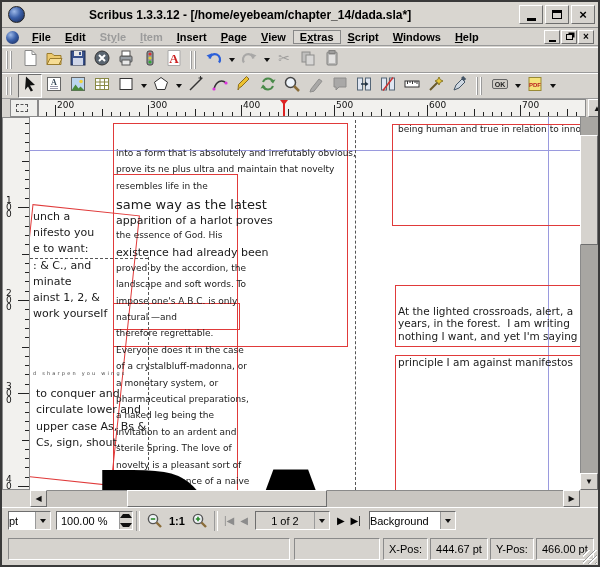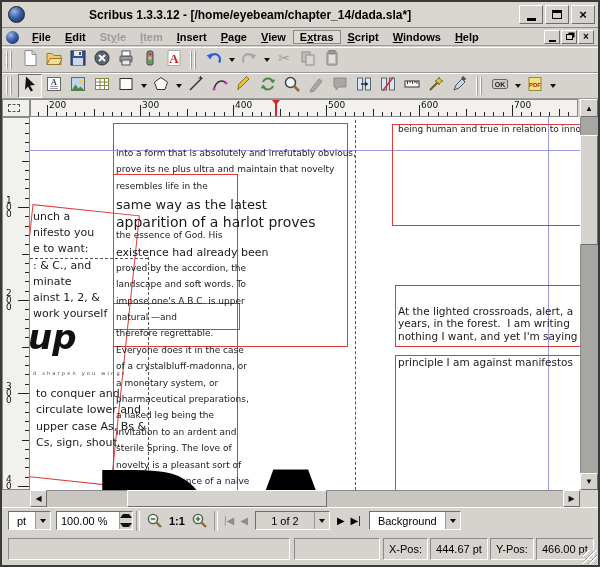--- a/index.html
+++ b/index.html
@@ -42,21 +42,21 @@
     border-bottom:1px solid #9a9a9a;border-top:1px solid #fff;}
   .tb1{top:45px;} .tb2{top:71px;}
   .tbtn{width:24px;height:24px;display:flex;align-items:center;justify-content:center;flex:0 0 auto;}
   .tbtn.pressed{border:1px solid;border-color:#6e6e6e #fff #fff #6e6e6e;background:#e2dfda;}
   .tdd{width:11px;height:24px;display:flex;align-items:center;justify-content:center;flex:0 0 auto;}
   .tri-down{width:0;height:0;border-left:3.5px solid transparent;border-right:3.5px solid transparent;border-top:4px solid #111;}
   .thandle{width:12px;height:22px;margin:0 2px;position:relative;flex:0 0 auto;}
   .thandle i{position:absolute;top:2px;bottom:2px;width:2px;border-left:1px solid #fff;background:#9a9a9a;}
   .thandle i:first-child{left:2px;} .thandle i:nth-child(2){left:6px;}
   
-  .ruler-row{position:absolute;left:0;top:97px;width:524px;height:18px;background:#0369a1;}
+  .ruler-row{position:absolute;left:8px;top:97px;width:524px;height:18px;background:#0369a1;}
   .ruler-corner{position:absolute;left:0;top:0;width:28px;height:18px;border:1px solid #8a8a8a;background:#efefec;}
   .ruler-corner i{position:absolute;left:5px;top:4px;width:12px;height:8px;border:1px dashed #555;}
   .hruler{position:absolute;left:28px;top:0;width:548px;height:18px;background:#f2f1ee;border:1px solid #8a8a8a;overflow:hidden;}
   .hruler .tick{position:absolute;bottom:0;width:1px;background:#222;}
   .hruler .rlbl{position:absolute;top:0;font-size:9px;color:#111;font-family:"DejaVu Sans",sans-serif;}
   .hmarker{position:absolute;top:0;width:2px;height:18px;background:#d22;}
   .hmarker:before{content:"";position:absolute;left:-3px;top:0;border-left:4px solid transparent;border-right:4px solid transparent;border-top:5px solid #d22;}
   .scrollbtn{position:absolute;background:#d6d3ce;border:1px solid;border-color:#fff #6e6e6e #6e6e6e #fff;
     display:flex;align-items:center;justify-content:center;font-size:8px;color:#111;}
   
@@ -76,21 +76,21 @@
   
   .vscroll-track{position:absolute;left:578px;top:115px;width:18px;height:356px;background:#a8a6a2;border-left:1px solid #8a8a8a;}
   .vthumb{position:absolute;left:578px;width:18px;background:#d6d3ce;border:1px solid;border-color:#fff #6e6e6e #6e6e6e #fff;}
   .hscroll-track{position:absolute;left:28px;top:488px;width:550px;height:17px;background:#c9c6c1;border-top:1px solid #8a8a8a;}
   .hthumb{position:absolute;top:488px;height:17px;background:#d6d3ce;border:1px solid;border-color:#fff #6e6e6e #6e6e6e #fff;}
   .scorner{position:absolute;left:578px;top:488px;width:18px;height:17px;background:#d6d3ce;}
   
   .statusbar{position:absolute;left:0;top:505px;width:596px;height:26px;background:#d6d3ce;
     border-top:1px solid #fff;display:flex;align-items:center;font-size:11px;}
   .combo{height:19px;display:flex;align-items:stretch;border:1px solid;border-color:#6e6e6e #fff #fff #6e6e6e;background:#fff;}
-  .combo .cfield{display:flex;align-items:center;padding:0 8px;font-size:11px;background:#fff;}
+  .combo .cfield{display:flex;align-items:center;padding:0 0;font-size:11px;background:#fff;}
   .combo .cbtn{width:15px;background:#d6d3ce;border-left:1px solid #9a9a9a;display:flex;align-items:center;justify-content:center;}
   .spin{height:19px;display:flex;border:1px solid;border-color:#6e6e6e #fff #fff #6e6e6e;background:#fff;}
   .spin .sfield{display:flex;align-items:center;padding:0 4px;min-width:62px;}
   .spin .sarrows{width:13px;display:flex;flex-direction:column;background:#d6d3ce;border-left:1px solid #9a9a9a;}
   .spin .sarrows span{flex:1;display:flex;align-items:center;justify-content:center;}
   .tri-up-s{width:0;height:0;border-left:3px solid transparent;border-right:3px solid transparent;border-bottom:4px solid #111;}
   .tri-down-s{width:0;height:0;border-left:3px solid transparent;border-right:3px solid transparent;border-top:4px solid #111;}
   .flatbtn{height:20px;display:flex;align-items:center;justify-content:center;padding:0 3px;}
   .navg{font-size:10px;line-height:1;}
   .dim{color:#8c8c8c;}
@@ -520,26 +520,26 @@
       <div class="frame" style="left: 365px; top: 168px; width: 209px; height: 62px; border-color: rgb(224, 58, 58);"></div>
       <div class="frame" style="left: 365px; top: 238px; width: 209px; height: 136px; border-color: rgb(224, 58, 58);"></div>
       <div class="frame" style="left: -12px; top: 92px; width: 108px; height: 272px; transform: rotate(6deg); border-color: rgb(224, 58, 58);"></div>
       <div class="dash-v" style="left: 325px; top: 3px; height: 370px;"></div>
       <div class="dash-v" style="left: 118px; top: 140px; height: 233px;"></div>
       <div class="dash-h" style="left: 0px; top: 141px; width: 118px;"></div>
       <div class="cline" style="left: 86px; top: 31px; font-size: 9px; color: rgb(26, 26, 26);">into a form that is absolutely and irrefutably obvious,</div>
       <div class="cline" style="left: 86px; top: 47.4px; font-size: 9px; color: rgb(26, 26, 26);">prove its ne plus ultra and maintain that novelty</div>
       <div class="cline" style="left: 86px; top: 63.8px; font-size: 9px; color: rgb(26, 26, 26);">resembles life in the</div>
       <div class="cline" style="left: 86px; top: 80.2px; font-size: 13px; color: rgb(26, 26, 26);">same way as the latest</div>
-      <div class="cline" style="left: 86px; top: 96.6px; font-size: 14px; color: rgb(26, 26, 26);">apparition of a harlot proves</div>
+      <div class="cline" style="left: 86px; top: 96.6px; font-size: 11px; color: rgb(26, 26, 26);">apparition of a harlot proves</div>
       <div class="cline" style="left: 86px; top: 113px; font-size: 9px; color: rgb(26, 26, 26);">the essence of God. His</div>
       <div class="cline" style="left: 86px; top: 129.4px; font-size: 11px; color: rgb(26, 26, 26);">existence had already been</div>
       <div class="cline" style="left: 86px; top: 145.8px; font-size: 9px; color: rgb(26, 26, 26);">proved by the accordion, the</div>
       <div class="cline" style="left: 86px; top: 162.2px; font-size: 9px; color: rgb(26, 26, 26);">landscape and soft words. To</div>
-      <div class="cline" style="left: 86px; top: 178.6px; font-size: 9px; color: rgb(26, 26, 26);">impose one's A.B.C. is upper</div>
+      <div class="cline" style="left: 86px; top: 178.6px; font-size: 9px; color: rgb(26, 26, 26);">impose one's A.B.C. is only</div>
       <div class="cline" style="left: 86px; top: 195px; font-size: 9px; color: rgb(26, 26, 26);">natural —and</div>
       <div class="cline" style="left: 86px; top: 211.4px; font-size: 9px; color: rgb(26, 26, 26);">therefore regrettable.</div>
       <div class="cline" style="left: 86px; top: 227.8px; font-size: 9px; color: rgb(26, 26, 26);">Everyone does it in the case</div>
       <div class="cline" style="left: 86px; top: 244.2px; font-size: 9px; color: rgb(26, 26, 26);">of a crystalbluff-madonna, or</div>
       <div class="cline" style="left: 86px; top: 260.6px; font-size: 9px; color: rgb(26, 26, 26);">a monetary system, or</div>
       <div class="cline" style="left: 86px; top: 277px; font-size: 9px; color: rgb(26, 26, 26);">pharmaceutical preparations,</div>
       <div class="cline" style="left: 86px; top: 293.4px; font-size: 9px; color: rgb(26, 26, 26);">a naked leg being the</div>
       <div class="cline" style="left: 86px; top: 309.8px; font-size: 9px; color: rgb(26, 26, 26);">invitation to an ardent and</div>
       <div class="cline" style="left: 86px; top: 326.2px; font-size: 9px; color: rgb(26, 26, 26);">sterile Spring. The love of</div>
       <div class="cline" style="left: 86px; top: 342.6px; font-size: 9px; color: rgb(26, 26, 26);">novelty is a pleasant sort of</div>
@@ -553,21 +553,20 @@
       <div class="cline" style="left: 3px; top: 190.2px; font-size: 11px; color: rgb(26, 26, 26);">work yourself</div>
       <div class="cline" style="left: 6px; top: 270px; font-size: 11px; color: rgb(26, 26, 26);">to conquer and</div>
       <div class="cline" style="left: 6px; top: 286.4px; font-size: 11px; color: rgb(26, 26, 26);">circulate lower and</div>
       <div class="cline" style="left: 6px; top: 302.8px; font-size: 11px; color: rgb(26, 26, 26);">upper case As, Bs &amp;</div>
       <div class="cline" style="left: 6px; top: 319.2px; font-size: 11px; color: rgb(26, 26, 26);">Cs, sign, shout,</div>
       <div class="cline" style="left: 368px; top: 7px; font-size: 9px; color: rgb(26, 26, 26);">being human and true in relation to innocent</div>
       <div class="cline" style="left: 368px; top: 188px; font-size: 10.5px; color: rgb(26, 26, 26);">At the lighted crossroads, alert, a</div>
       <div class="cline" style="left: 368px; top: 200.3px; font-size: 10.5px; color: rgb(26, 26, 26);">years, in the forest.  I am writing</div>
       <div class="cline" style="left: 368px; top: 212.6px; font-size: 10.5px; color: rgb(26, 26, 26);">nothing I want, and yet I'm saying</div>
       <div class="cline" style="left: 368px; top: 239px; font-size: 10.5px; color: rgb(26, 26, 26);">principle I am against manifestos</div>
-      <div class="up-text" style="left: -2px; top: 200px;">up</div>
       <div class="tiny-text" style="left: 3px; top: 253px;">d sharpen you wings</div>
       <div class="giant-text" style="left: 58px; top: 335px;">DA</div>
     </div>
 
   <div class="vscroll-track"></div>
   <div class="vthumb" style="top:133px;height:110px;"></div>
   <span class="scrollbtn" style="left:578px;top:471px;width:18px;height:17px;">▼</span>
   <div class="hscroll-track"></div>
   <span class="scrollbtn" style="left:28px;top:488px;width:17px;height:17px;">◀</span>
   <div class="hthumb" style="left:125px;width:200px;"></div>

